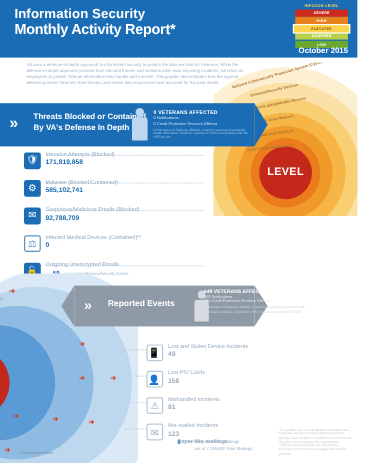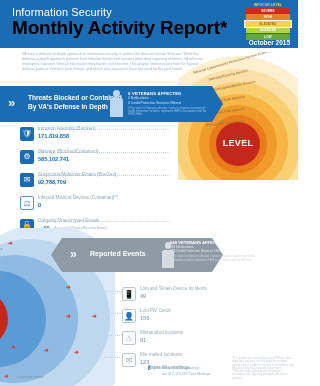--- a/index.html
+++ b/index.html
@@ -11,25 +11,25 @@
   }
   .page { position: relative; width: 298px; height: 386px; background:#fff; }
 
   
   .header {
     position: absolute; left:0; top:0; width:298px; height:48px;
     background:#1a6cb5;
   }
   .hdr-sub {
     position:absolute; left:12px; top:6px;
-    color:#ffffff; font-size:11px; font-weight:400; letter-spacing:.1px;
+    color:#ffffff; font-size:11px; font-weight:700; letter-spacing:.1px;
   }
   .hdr-title {
     position:absolute; left:12px; top:17px;
-    color:#000000; font-size:19px; font-weight:bold; letter-spacing:-.2px;
+    color:#ffffff; font-size:12px; font-weight:bold; letter-spacing:-.2px;
   }
   .hdr-date {
     position:absolute; right:8px; top:39px;
     color:#ffffff; font-size:6.5px; font-weight:bold;
   }
   
   .infocon {
     position:absolute; right:8px; top:3px; width:44px; height:32px;
   }
   .infocon-label {

